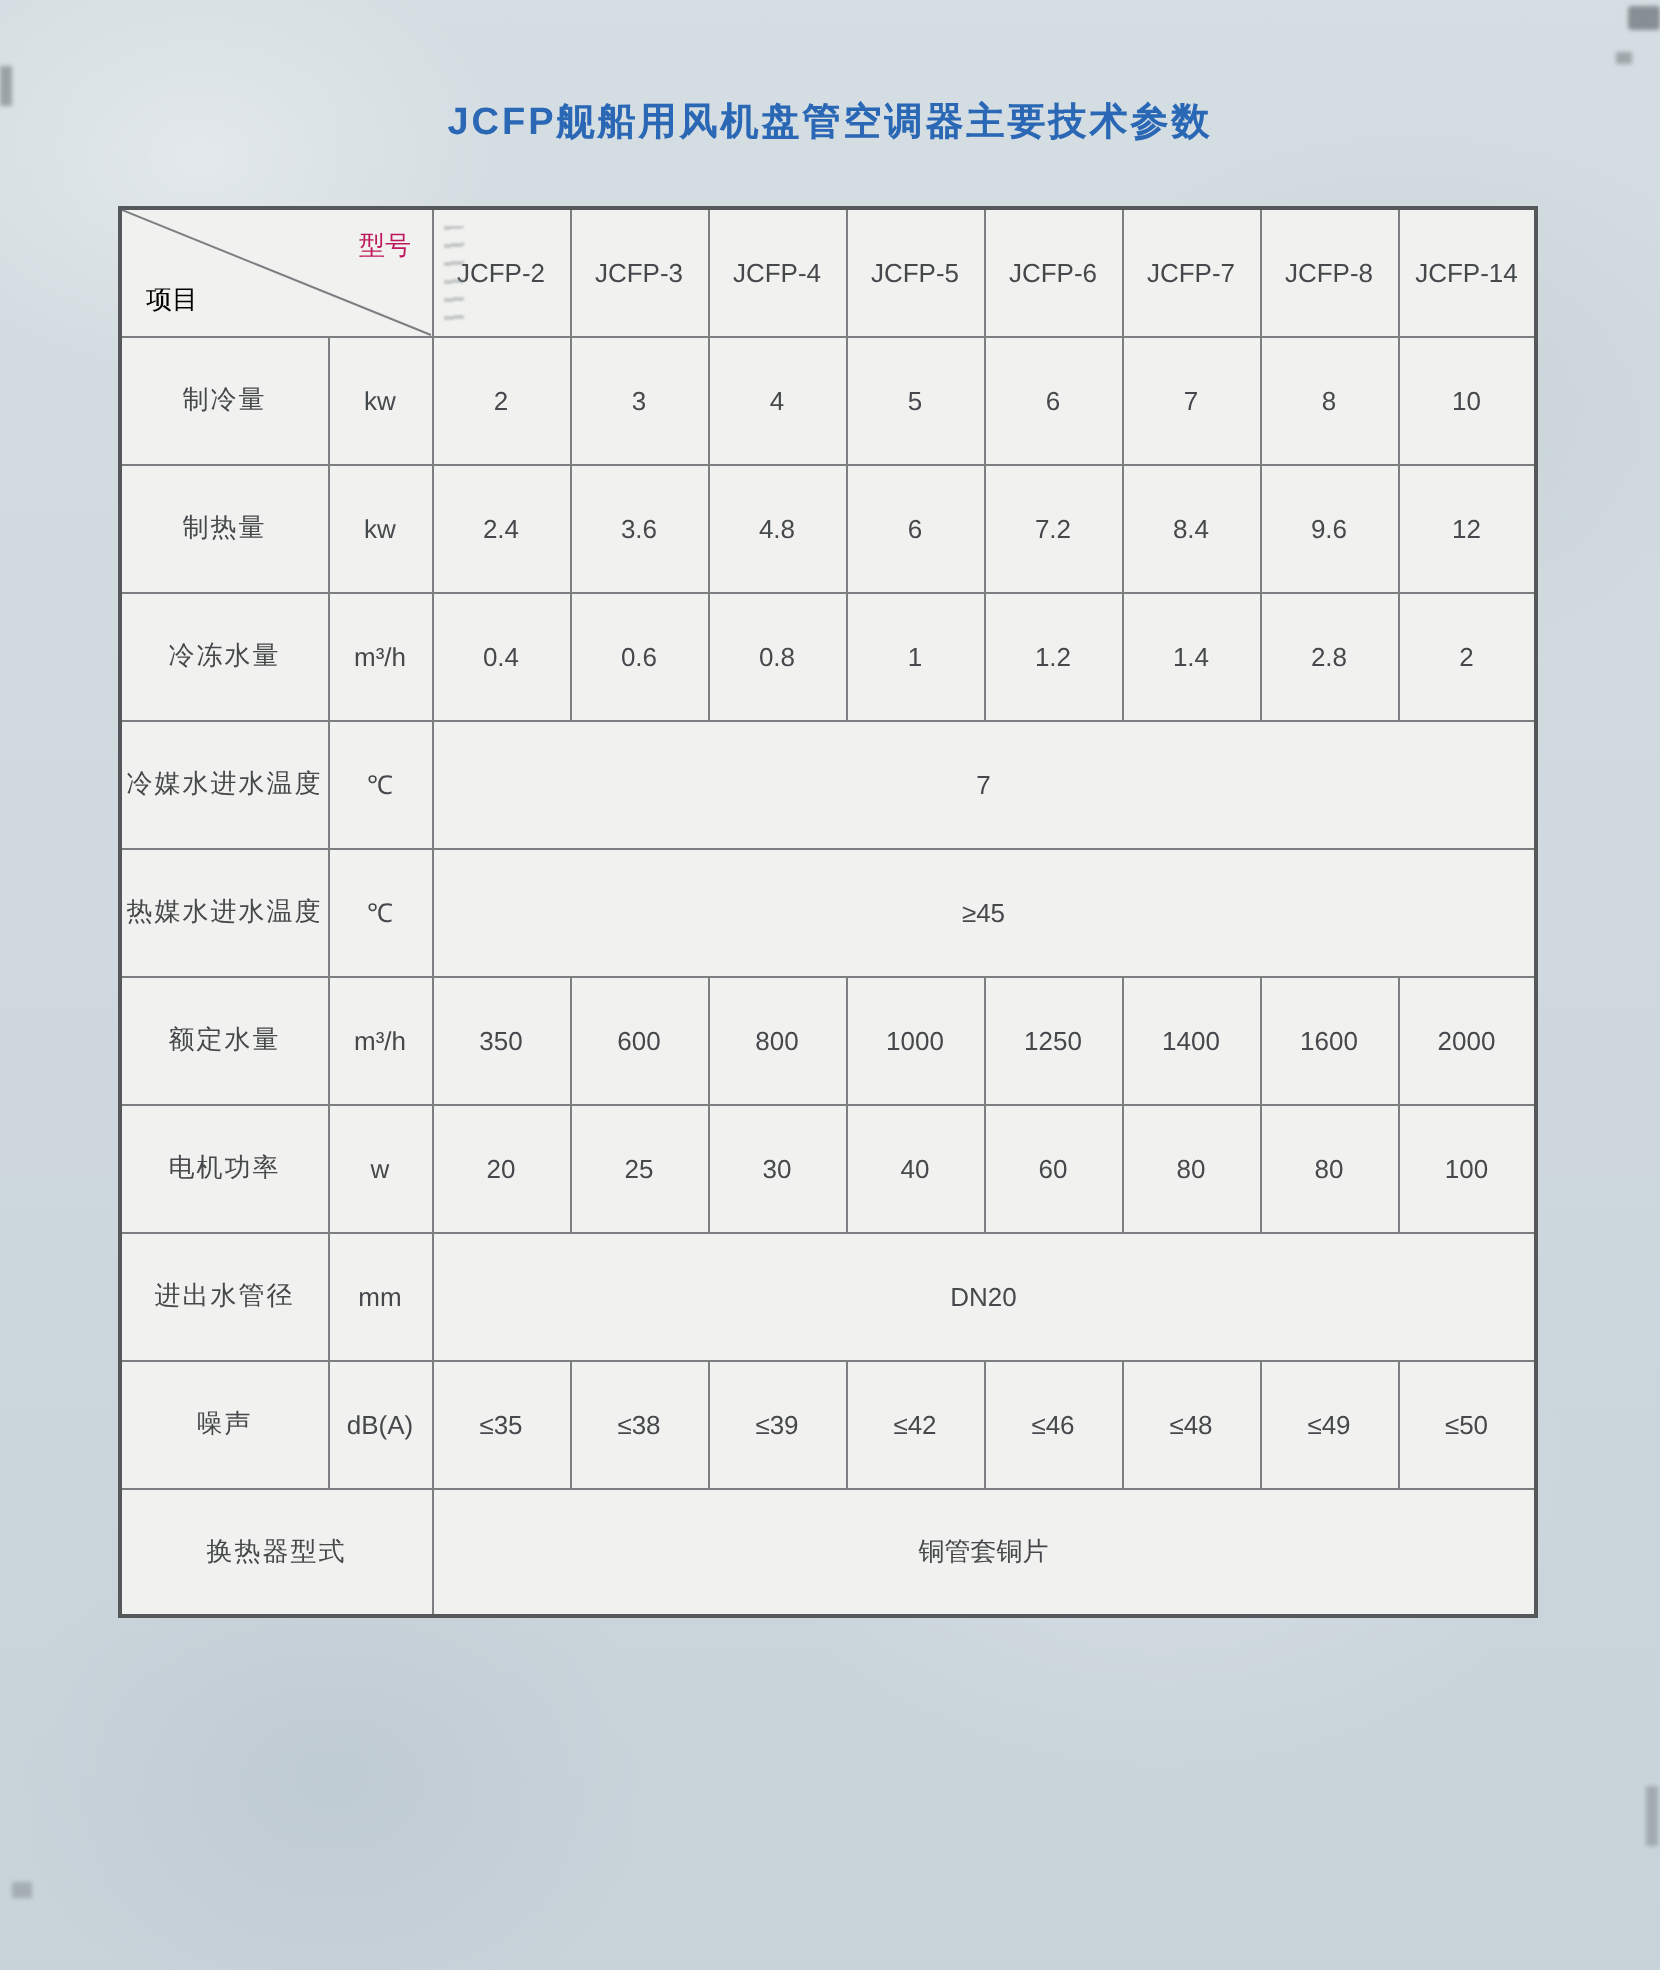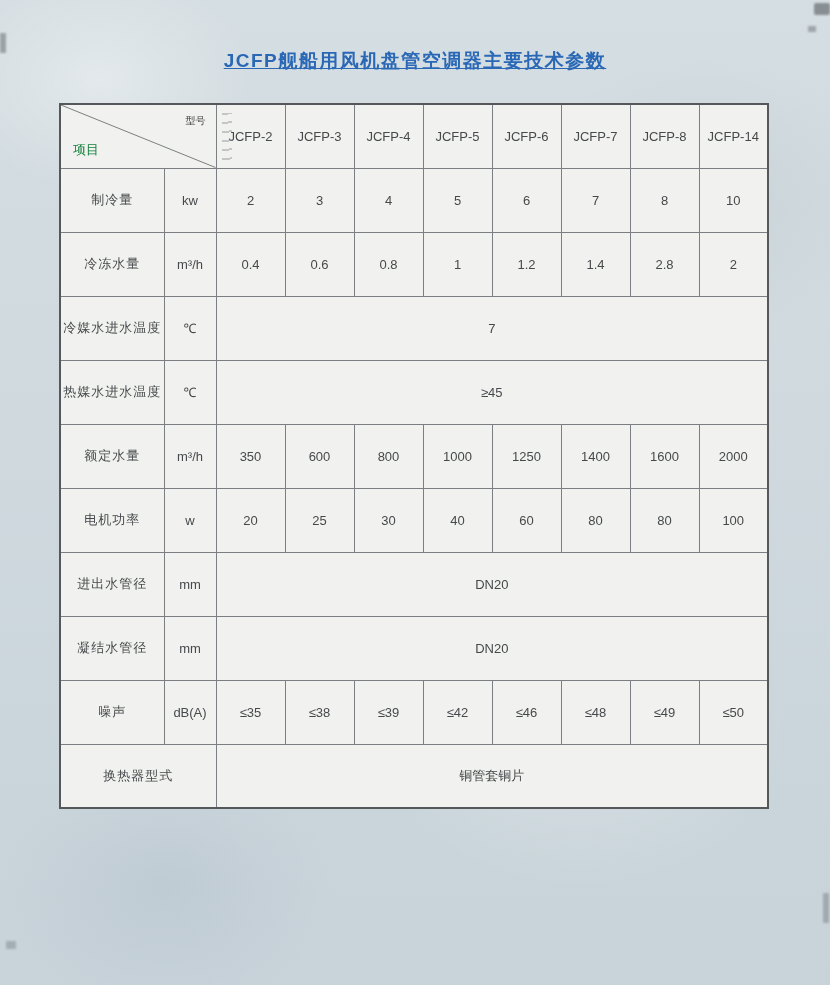--- a/index.html
+++ b/index.html
@@ -14,41 +14,40 @@
       radial-gradient(220px 160px at 12% 8%,  rgba(255,255,255,.35), rgba(255,255,255,0) 70%),
       radial-gradient(260px 200px at 85% 20%, rgba(120,135,145,.10), rgba(120,135,145,0) 70%),
       radial-gradient(300px 220px at 70% 75%, rgba(255,255,255,.20), rgba(255,255,255,0) 70%),
       radial-gradient(240px 180px at 20% 90%, rgba(110,130,150,.10), rgba(110,130,150,0) 70%),
       linear-gradient(to bottom, rgba(255,255,255,.12), rgba(145,165,185,.12));
   }
   .title{
     position:absolute; top:48px; left:0; width:100%;
     text-align:center; color:#2a68b6; font-size:19px; font-weight:bold;
     letter-spacing:1.5px;
-    text-decoration:underline;
   }
   table.spec{
     position:absolute; left:59px; top:103px;
     width:710px; table-layout:fixed; border-collapse:collapse;
     background:#f1f2ef;
     border:2px solid #54585b;
   }
   table.spec th, table.spec td{
     border:1px solid #7b7f82;
     text-align:center; vertical-align:middle;
     color:#46494c; font-weight:normal; font-size:13px;
     padding:0; overflow:hidden;
   }
   thead tr{height:64px;}
   tbody tr{height:64px;}
   thead th{border-bottom:2px solid #54585b; color:#4b4e51;}
   .corner-cell{position:relative; padding:0;}
   .corner-cell svg{position:absolute; inset:0; width:100%; height:100%; display:block;}
-  .corner-model{position:absolute; top:9px; right:10px; font-size:10px; color:#404040;}
-  .corner-item{position:absolute; left:12px; bottom:9px; font-size:13px; color:#15803d;}
+  .corner-model{position:absolute; top:9px; right:10px; font-size:13px; color:#be185d;}
+  .corner-item{position:absolute; left:12px; bottom:9px; font-size:13px; color:#000000;}
   .row-label{letter-spacing:1px;}
   
   .artifact{position:absolute; pointer-events:none;}
   .smudge{
     left:222px; top:113px; width:10px; height:52px; opacity:.45; filter:blur(.6px);
     background:repeating-linear-gradient(175deg,#8d9296 0 2px, transparent 2px 9px);
   }
   .speck-tr{right:0; top:3px; width:16px; height:12px; background:#60666b; opacity:.65; filter:blur(1px); border-radius:2px;}
   .speck-tr2{right:14px; top:26px; width:8px; height:6px; background:#6a7075; opacity:.5; filter:blur(1px);}
   .speck-left{left:0; top:33px; width:6px; height:20px; background:#6a7075; opacity:.55; filter:blur(1px);}
@@ -101,20 +100,32 @@
         <td>2</td>
         <td>3</td>
         <td>4</td>
         <td>5</td>
         <td>6</td>
         <td>7</td>
         <td>8</td>
         <td>10</td>
       </tr>
       <tr>
+        <td class="row-label">制热量</td>
+        <td>kw</td>
+        <td>2.4</td>
+        <td>3.6</td>
+        <td>4.8</td>
+        <td>6</td>
+        <td>7.2</td>
+        <td>8.4</td>
+        <td>9.6</td>
+        <td>12</td>
+      </tr>
+      <tr>
         <td class="row-label">冷冻水量</td>
         <td>m³/h</td>
         <td>0.4</td>
         <td>0.6</td>
         <td>0.8</td>
         <td>1</td>
         <td>1.2</td>
         <td>1.4</td>
         <td>2.8</td>
         <td>2</td>
@@ -152,25 +163,20 @@
         <td>80</td>
         <td>80</td>
         <td>100</td>
       </tr>
       <tr>
         <td class="row-label">进出水管径</td>
         <td>mm</td>
         <td colspan="8">DN20</td>
       </tr>
       <tr>
-        <td class="row-label">凝结水管径</td>
-        <td>mm</td>
-        <td colspan="8">DN20</td>
-      </tr>
-      <tr>
         <td class="row-label">噪声</td>
         <td>dB(A)</td>
         <td>≤35</td>
         <td>≤38</td>
         <td>≤39</td>
         <td>≤42</td>
         <td>≤46</td>
         <td>≤48</td>
         <td>≤49</td>
         <td>≤50</td>

